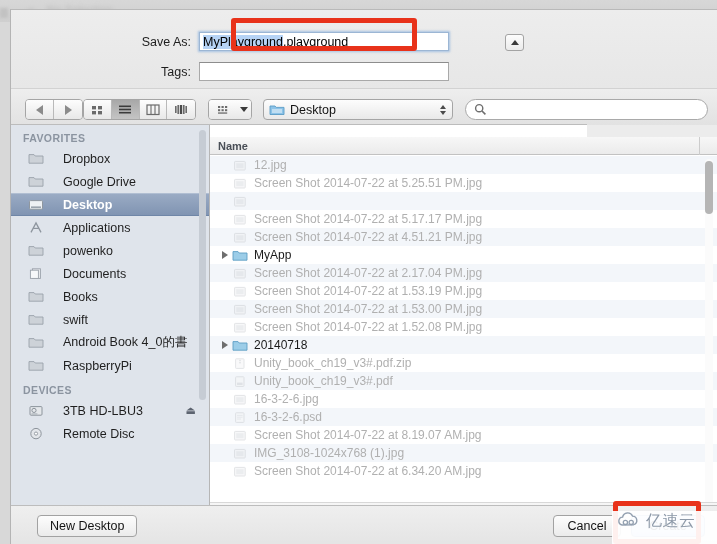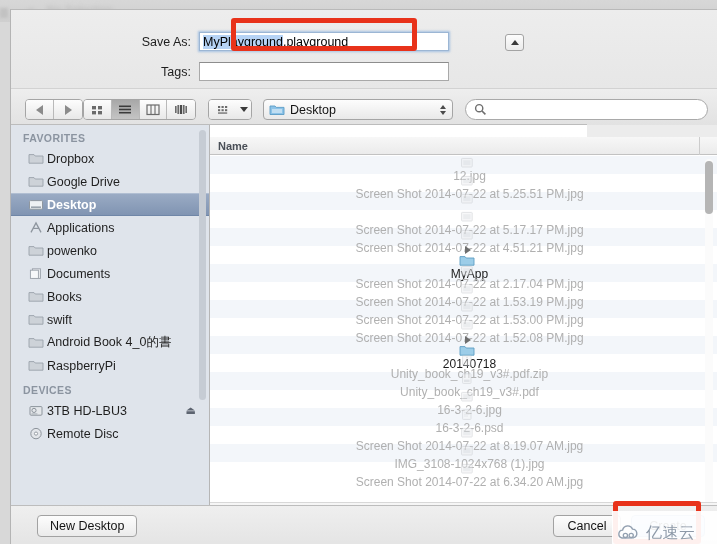--- a/index.html
+++ b/index.html
@@ -267,21 +267,21 @@
     position: relative;
   }
   .sb-item.selected {
     background: linear-gradient(to bottom, #9aabc4, #8094b2);
     color: #ffffff;
     font-weight: bold;
     border-top: 1px solid #b0bed2;
     border-bottom: 1px solid #6f86a7;
     height: 21px;
   }
-  .sb-label { margin-left: 3px; }
+  .sb-label { margin-left: 19px; }
   .eject {
     position: absolute;
     right: 13px;
     font-size: 11px;
     color: #5d6470;
   }
 
   
   .ic { width: 16px; height: 13px; display:block; flex: 0 0 auto; }
 
@@ -321,21 +321,20 @@
   }
   .rows { position: absolute; left:0; top: 19px; width: 507px; }
   .row {
     height: 18px;
     display: flex;
     align-items: center;
     font-size: 12px;
     color: #b0b0b0;
     box-sizing: border-box;
     padding-left: 8px;
-    flex-direction: column;
   }
   .row.odd { background: #f3f6fa; }
   .row.even { background: #ffffff; }
   .row.folder { color: #1a1a1a; }
   .row-disc {
     width: 14px;
     flex: 0 0 auto;
     display: flex;
     align-items: center;
     justify-content: center;
@@ -420,21 +419,21 @@
   .annot-saveas { left: 231px; top: 18px; width: 186px; height: 33px; }
   .annot-create { left: 613px; top: 501px; width: 88px; height: 43px; }
 
   
   .watermark {
     position: absolute;
     left: 612px; top: 511px;
     width: 105px; height: 33px;
     background: rgba(255,255,255,0.93);
     display: flex;
-    align-items: flex-end;
+    align-items: flex-start;
     padding-left: 5px;
     box-sizing: border-box;
   }
   .wm-text {
     font-size: 16px;
     color: #8d99a8;
     letter-spacing: 0.5px;
     margin-left: 3px;
   }
 </style>

